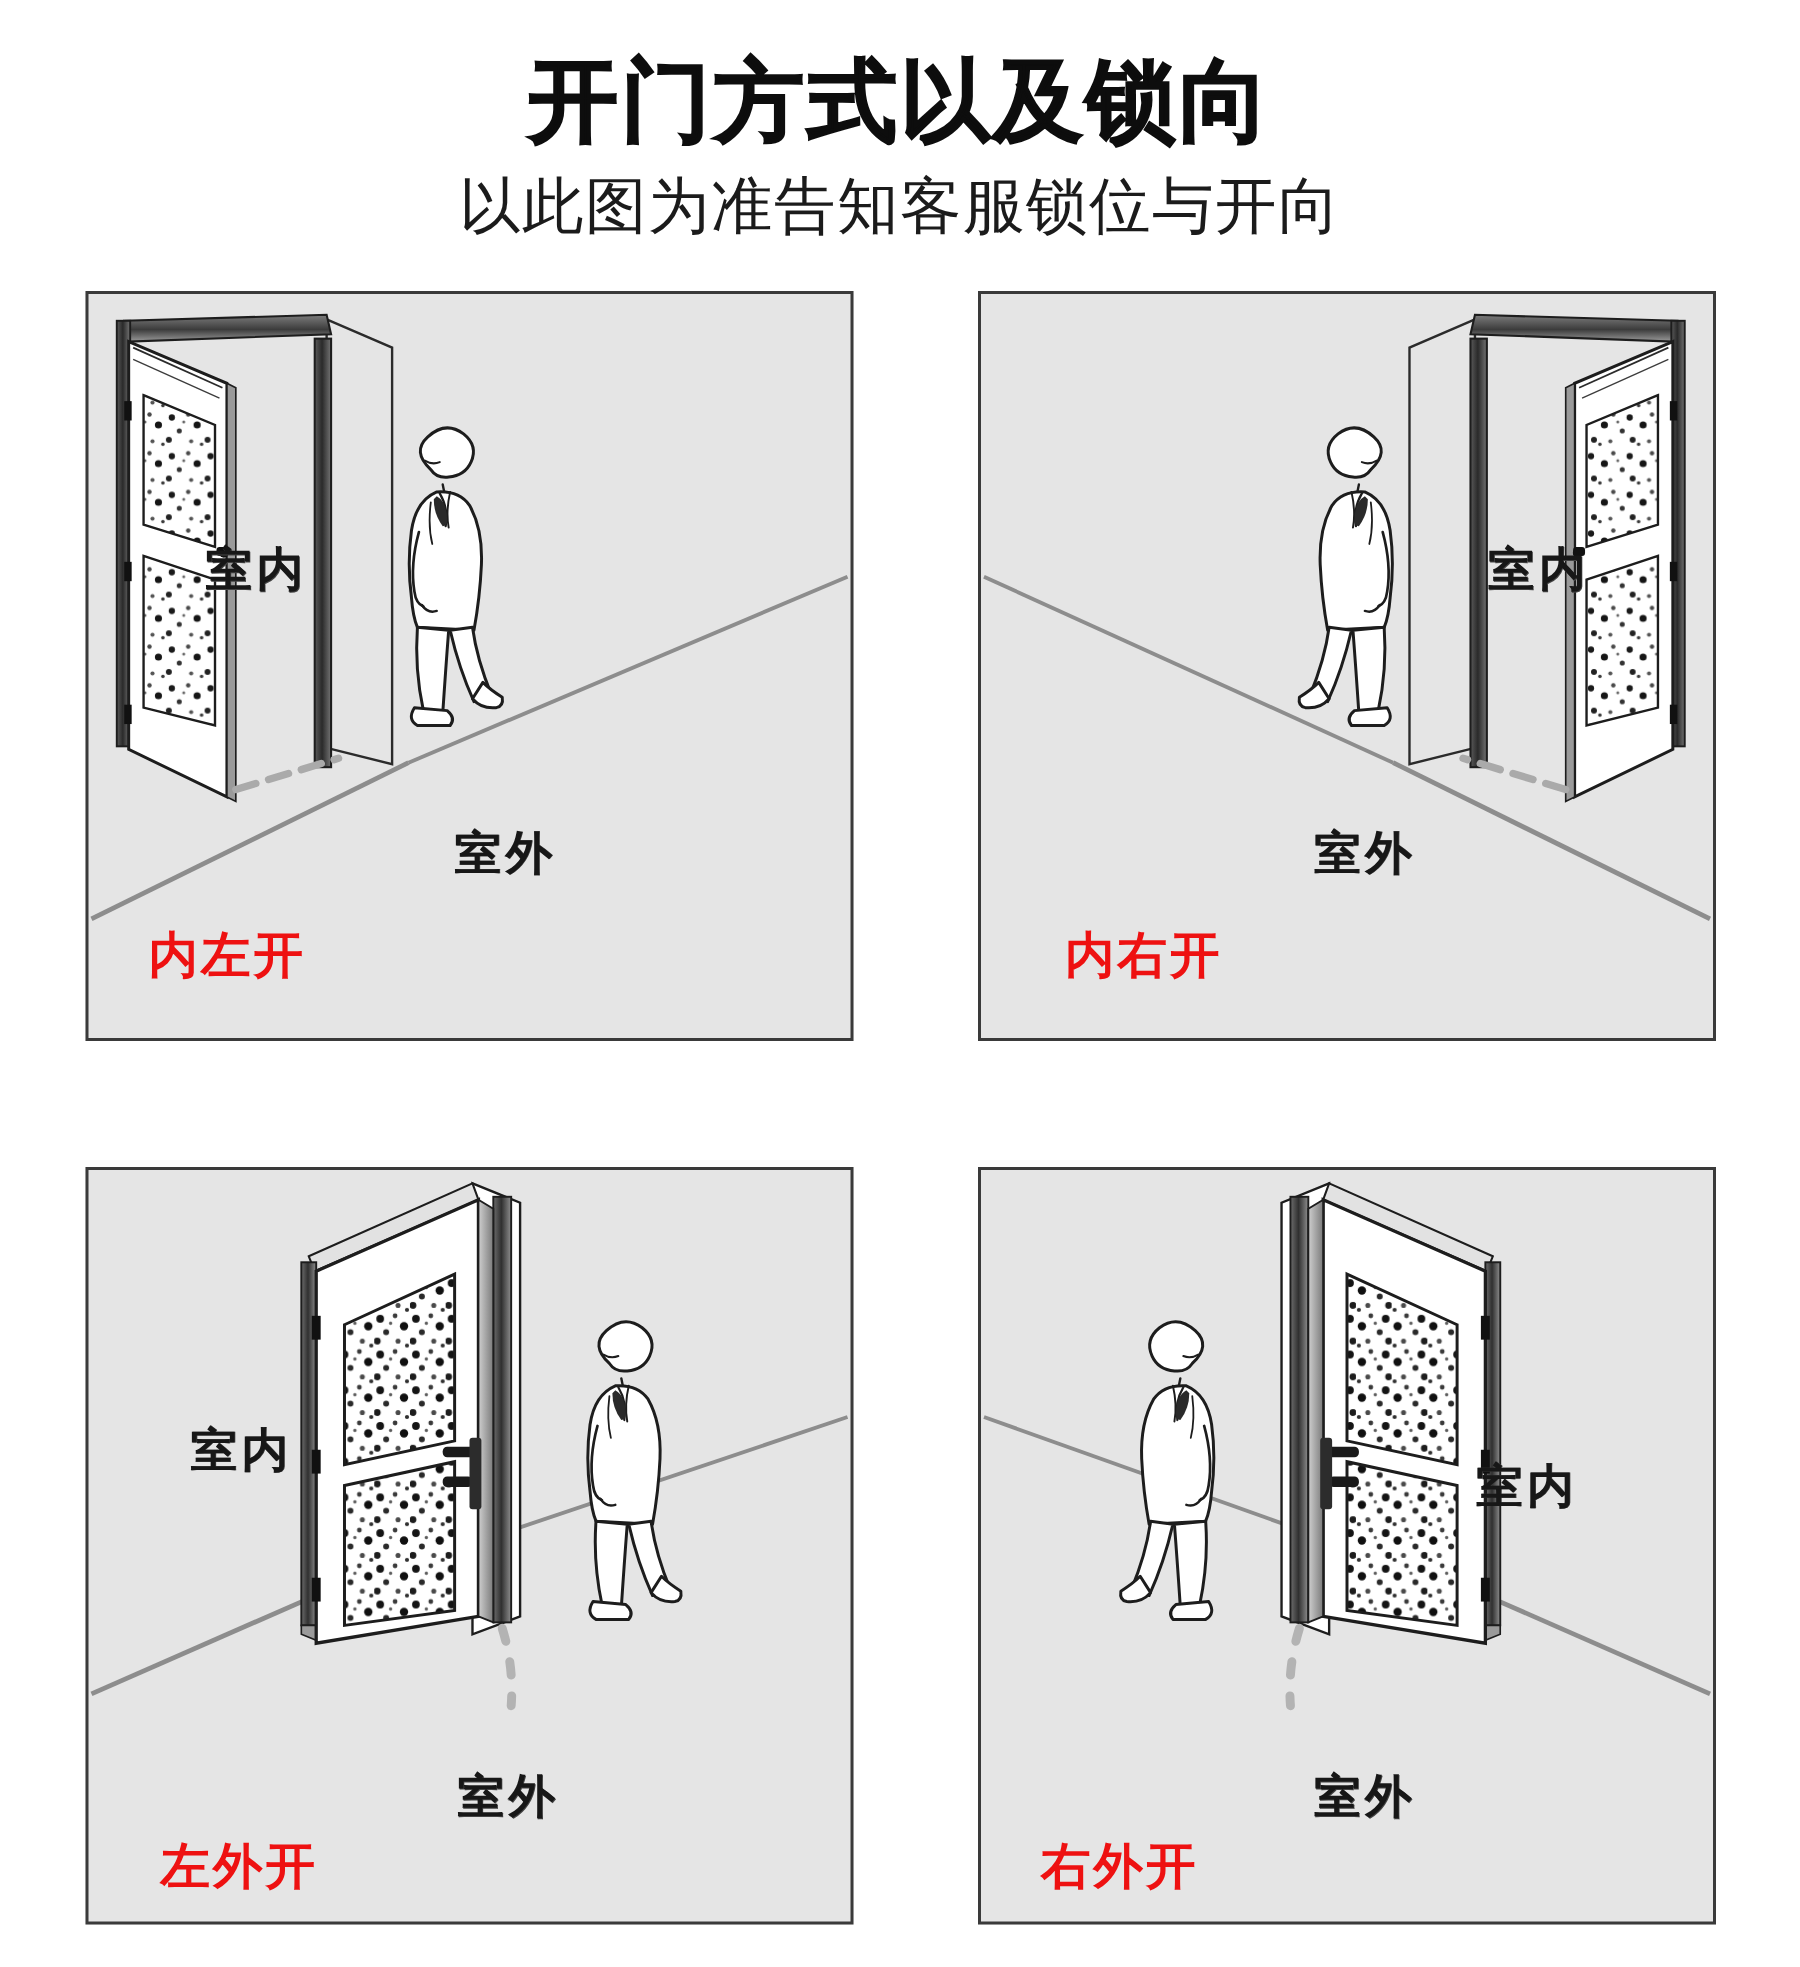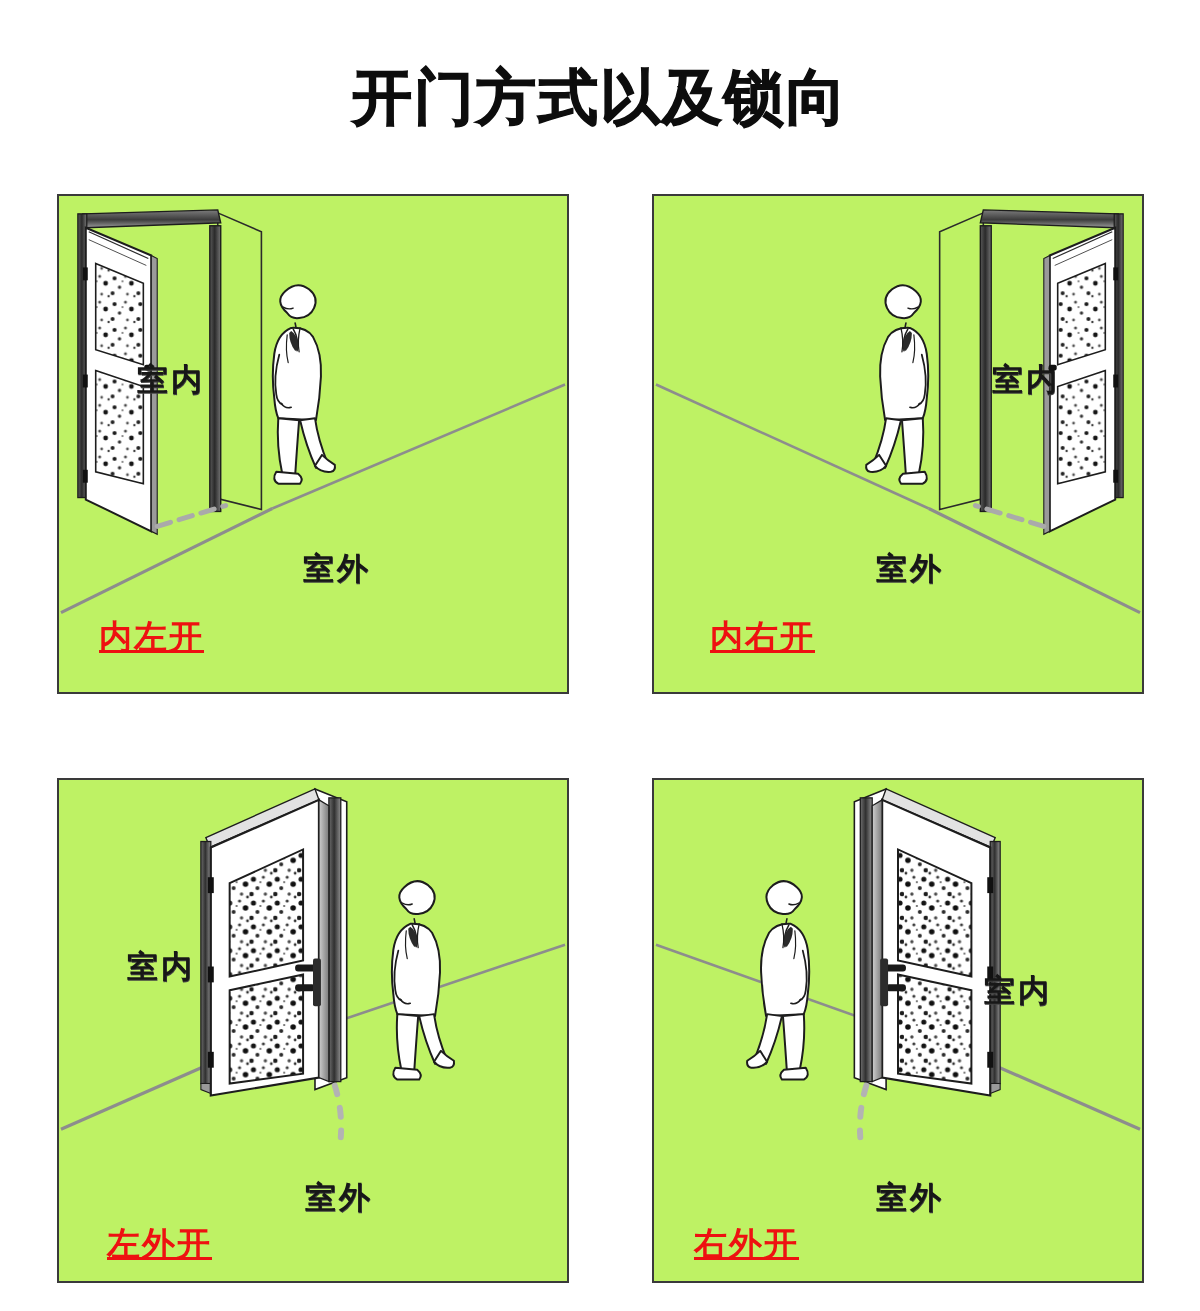--- a/index.html
+++ b/index.html
@@ -17,21 +17,21 @@
 
   
   #header {
     position: absolute;
     left: 0; top: 0;
     width: 1200px;
     text-align: center;
   }
   #title {
     margin: 0;
-    padding-top: 66px;
+    padding-top: 36px;
     font-size: 60px;
     font-weight: 900;
     letter-spacing: 2px;
     color: #0d0d0d;
     line-height: 1.08;
     font-family: "Liberation Sans", "DejaVu Sans", sans-serif;
     -webkit-text-stroke: 1.2px #0d0d0d;
   }
   #subtitle {
     margin: 0;
@@ -40,21 +40,21 @@
     font-weight: 400;
     letter-spacing: 1px;
     color: #1b1b1b;
     line-height: 1.1;
   }
 
   
   .panel {
     position: absolute;
     border: 2px solid #3a3a3a;
-    background: #bef264;
+    background: #e5e5e5;
     box-sizing: border-box;
     overflow: hidden;
   }
   #panel-1 { left: 57px;  top: 194px;  width: 512px; height: 500px; }
   #panel-2 { left: 652px; top: 194px;  width: 492px; height: 500px; }
   #panel-3 { left: 57px;  top: 778px;  width: 512px; height: 505px; }
   #panel-4 { left: 652px; top: 778px;  width: 492px; height: 505px; }
 
   .panel svg {
     position: absolute;
@@ -76,28 +76,28 @@
     text-shadow: 0.5px 0.5px 0 #444;
   }
   .lbl-red {
     position: absolute;
     font-size: 33px;
     font-weight: 700;
     color: #ee1111;
     letter-spacing: 2px;
     white-space: nowrap;
     font-family: "Liberation Sans", "DejaVu Sans", sans-serif;
-    text-decoration: underline;
   }
 </style>
 </head>
 <body>
 
 <div id="header">
   <h1 id="title">开门方式以及锁向</h1>
+  <div id="subtitle">以此图为准告知客服锁位与开向</div>
 </div>
 
 <div class="panel" id="panel-1">
   <svg viewBox="0 0 512 500" preserveAspectRatio="none">
     <defs>
       <pattern id="speckle1" width="26" height="26" patternUnits="userSpaceOnUse">
         <rect width="26" height="26" fill="#ffffff"></rect>
         <circle cx="4" cy="5" r="2.1" fill="#1a1a1a"></circle>
         <circle cx="15" cy="3" r="1.5" fill="#4a4a4a"></circle>
         <circle cx="21" cy="10" r="2.4" fill="#151515"></circle>

